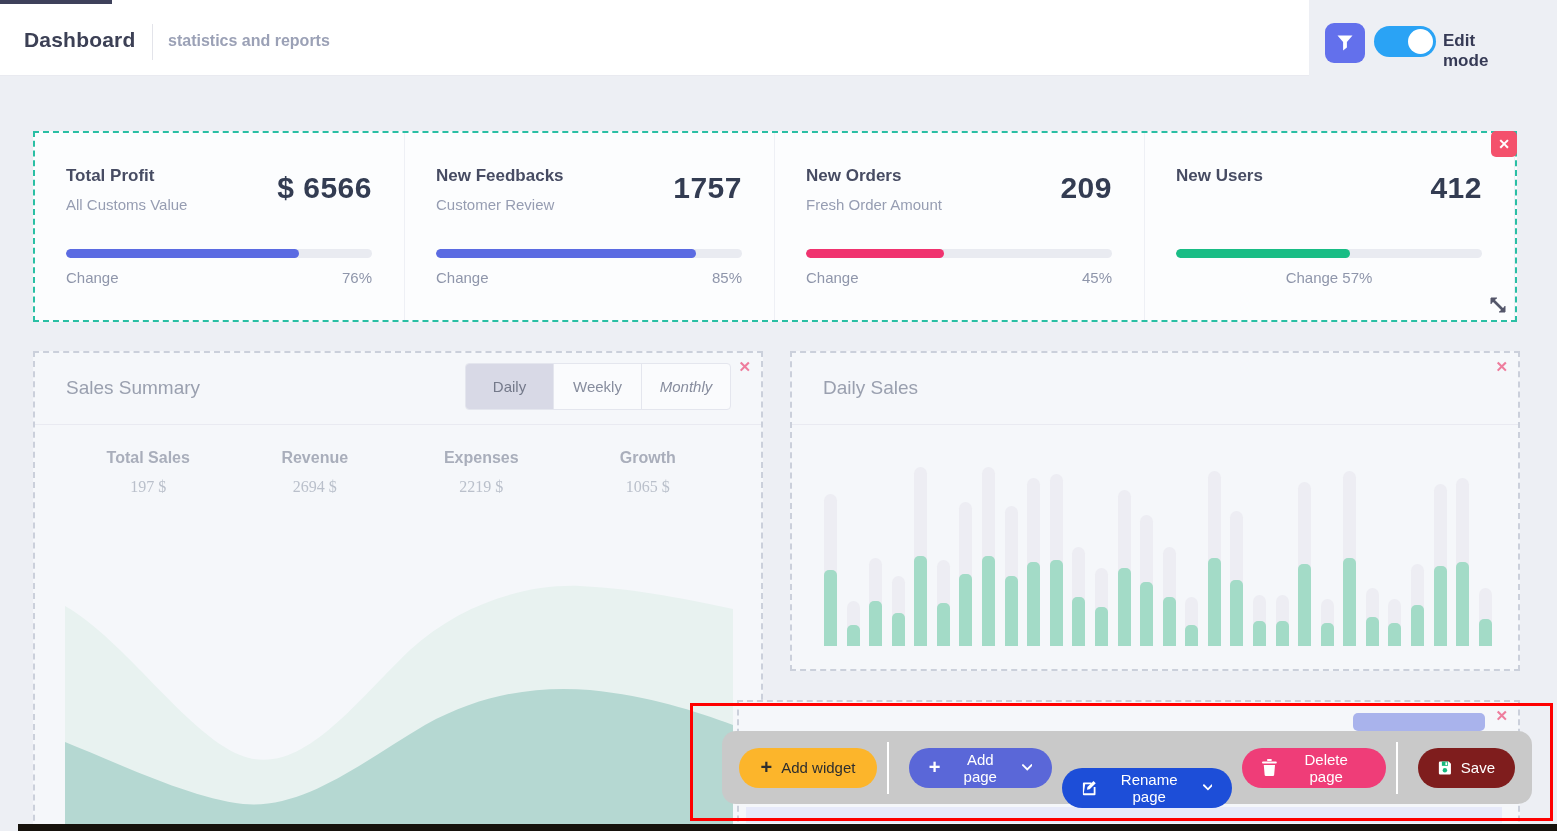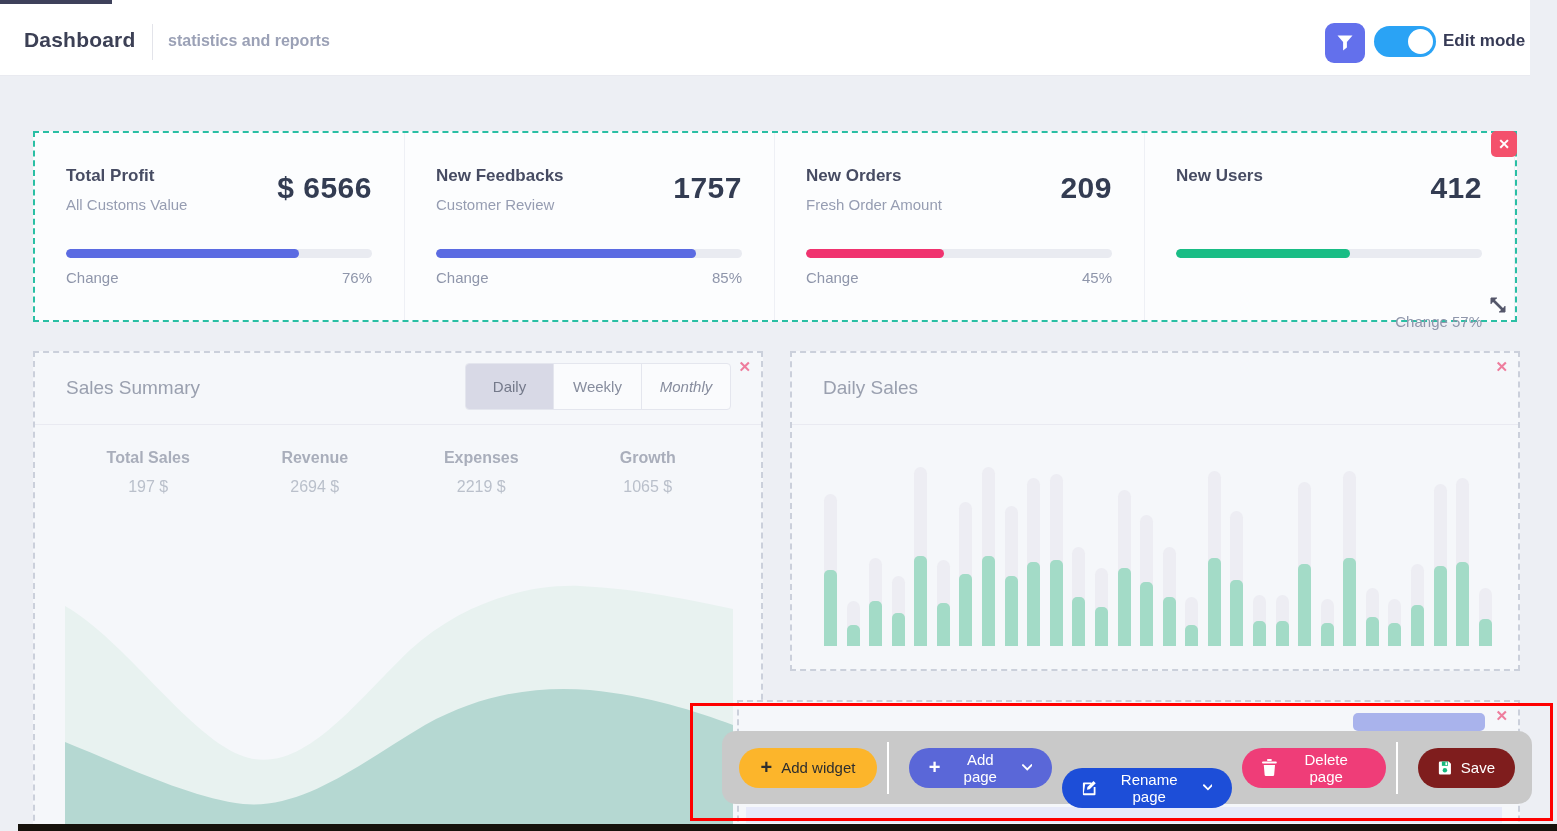--- a/index.html
+++ b/index.html
@@ -1,21 +1,21 @@
 <!DOCTYPE html>
 <html><head>
 <meta charset="utf-8">
 <style>
   * { margin:0; padding:0; box-sizing:border-box; }
   html,body { width:1557px; height:831px; overflow:hidden; }
   body { font-family:"Liberation Sans", sans-serif; background:#edeff4; position:relative; }
   #app { position:absolute; inset:0; }
 
   
-  .topbar { position:absolute; left:0; top:0; width:1530px; height:76px; background:#ffffff; border-bottom:1px solid #e9eaf0; z-index:5; }
+  .topbar { position:absolute; left:0; top:0; width:1309px; height:76px; background:#ffffff; border-bottom:1px solid #e9eaf0; z-index:5; }
   .top-mini-bar { position:absolute; left:0; top:0; width:112px; height:4px; background:#3e415b; }
   .page-title { position:absolute; left:24px; top:28px; font-size:21px; font-weight:700; color:#3c4055; letter-spacing:.2px; }
   .title-divider { position:absolute; left:152px; top:24px; width:1px; height:36px; background:#e3e4ea; }
   .page-subtitle { position:absolute; left:168px; top:32px; font-size:16px; color:#9ba1b6;font-weight:bold; }
   .filter-btn { position:absolute; left:1325px; top:23px; width:40px; height:40px; background:#6370ec; border-radius:9px; display:flex; align-items:center; justify-content:center; cursor:pointer; }
   .toggle { position:absolute; left:1374px; top:26px; width:62px; height:31px; background:#2aa3f5; border-radius:16px; cursor:pointer; }
   .toggle .knob { position:absolute; right:3px; top:3px; width:25px; height:25px; background:#ffffff; border-radius:50%; }
   .edit-mode-label { position:absolute; left:1443px; top:31px; font-size:17px; font-weight:700; color:#363a55; }
 
   
@@ -24,21 +24,21 @@
   .stat-card:last-child { border-right:none; }
   .stat-title { font-size:17px; font-weight:700; color:#474c63; }
   .stat-subtitle { font-size:15px; color:#969db2; margin-top:10px; }
   .stat-value { position:absolute; right:32px; top:38px; font-size:30px; font-weight:700; color:#333c52; letter-spacing:.5px; }
   .stat-track { position:absolute; left:31px; right:32px; top:116px; height:9px; background:#e9ebf1; border-radius:5px; overflow:hidden; }
   .stat-fill { height:100%; border-radius:5px; }
   .fill-blue { background:#5b6be2; }
   .fill-pink { background:#f0336f; }
   .fill-green { background:#19bd85; }
   .stat-change-row { position:absolute; left:31px; right:32px; top:136px; display:flex; justify-content:space-between; font-size:15px; color:#8f96ab; }
-  .stat-change-row.centered { justify-content:flex-end;margin-top:44px; }
+  .stat-change-row.centered { justify-content:center; }
   .widget-close { position:absolute; right:-2px; top:-2px; width:26px; height:26px; background:#f4516c; border-radius:5px; color:#ffffff; font-size:14px; font-weight:700; display:flex; align-items:center; justify-content:center; cursor:pointer; }
   .resize-handle { position:absolute; right:6px; bottom:4px; width:22px; height:22px; cursor:nwse-resize; }
 
   
   .panel { position:absolute; background:#f5f7fa; border:2px dashed #cbd0db; z-index:1; }
   .panel-sales { left:33px; top:351px; width:730px; height:500px; }
   .panel-daily { left:790px; top:351px; width:730px; height:320px; }
   .panel-hidden { left:737px; top:700px; width:783px; height:131px; }
   .panel-title { position:absolute; left:31px; top:24px; font-size:19px; color:#9aa0af; }
   .panel-close { position:absolute; right:10px; top:6px; font-size:15px; font-weight:700; color:#ee7d9d; cursor:pointer; line-height:1; }
@@ -47,21 +47,21 @@
   
   .tabs { position:absolute; right:30px; top:10px; display:flex; border:1px solid #e4e6ee; border-radius:4px; overflow:hidden; background:#fafbfd; }
   .tab { width:88px; height:45px; display:flex; align-items:center; justify-content:center; font-size:15px; color:#878d9e; border-right:1px solid #e4e6ee; cursor:pointer; }
   .tab:last-child { border-right:none;font-style:italic; }
   .tab.active { background:#d8d9e6; color:#74798a; }
 
   
   .summary-stats { position:absolute; left:30px; right:30px; top:96px; display:flex; }
   .sum-col { flex:1; text-align:center; }
   .sum-label { font-size:16px; font-weight:700; color:#a9aebb; }
-  .sum-value { font-size:16px; color:#bac0cb; margin-top:11px; }
+  .sum-value { font-size:16px; color:#bac0cb; margin-top:11px;font-family:Liberation Serif, serif; }
 
   
   .area-chart { position:absolute; left:30px; top:209px; width:668px; height:262px; }
 
   
   .bar-chart { position:absolute; left:32px; top:98px; width:668px; height:195px; display:flex; justify-content:space-between; align-items:flex-end; }
   .barwrap { position:relative; width:13px; height:100%; }
   .bartrack { position:absolute; bottom:0; left:0; width:13px; background:#ededf3; border-radius:7px 7px 0 0; }
   .barval { position:absolute; bottom:0; left:0; width:13px; background:#a3dbc7; border-radius:5px 5px 0 0; }
 

